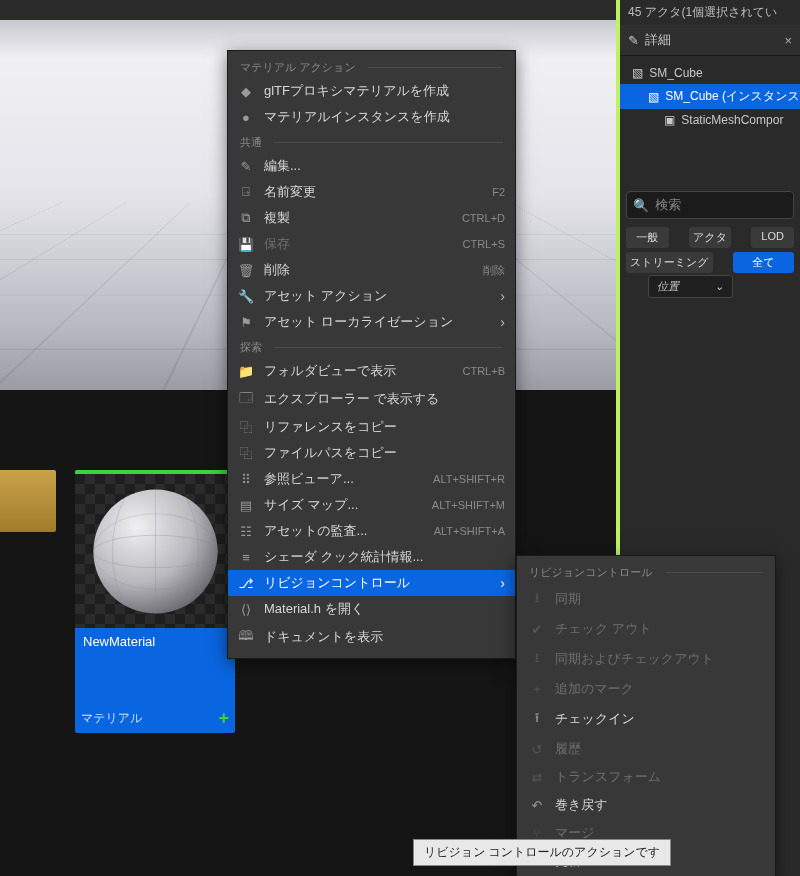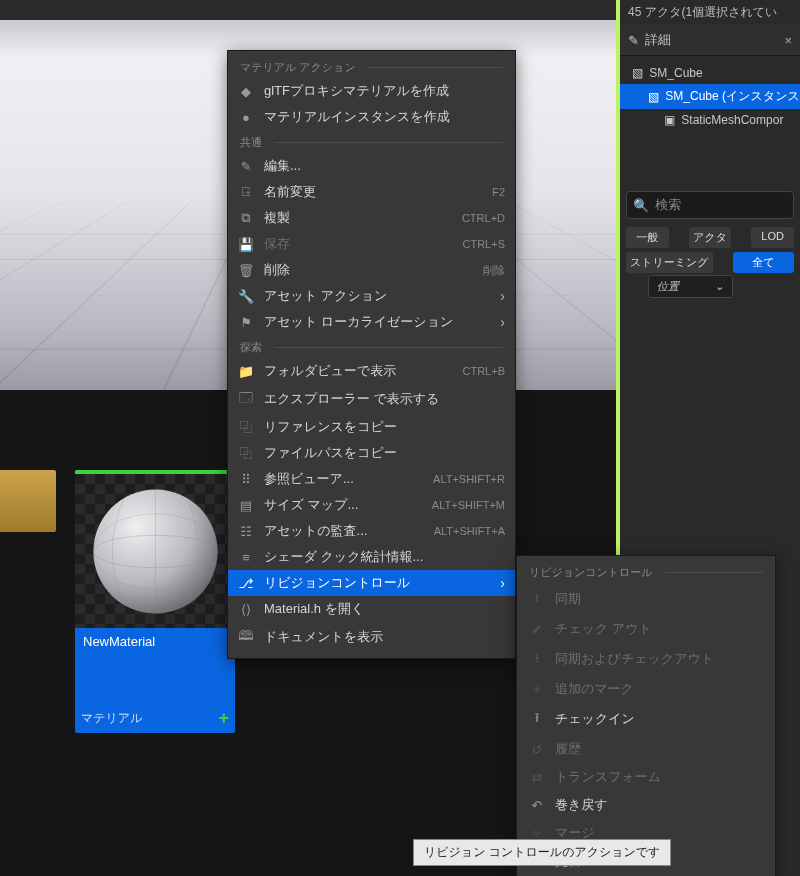--- a/index.html
+++ b/index.html
@@ -204,20 +204,21 @@
 
   
   #tooltip{
     position:absolute;
     left:413px; top:839px;
     background:#e8e8e8;
     color:#222;
     border:1px solid #888;
     padding:4px 10px;
     font-size:12px;
+    font-family:Liberation Serif, serif;
   }
 
   .icon-svg { display:inline-flex; align-items:center; justify-content:center; }
 </style>
 </head>
 <body>
 
 <div id="viewport">
   <div id="viewport-top"></div>
 </div>

